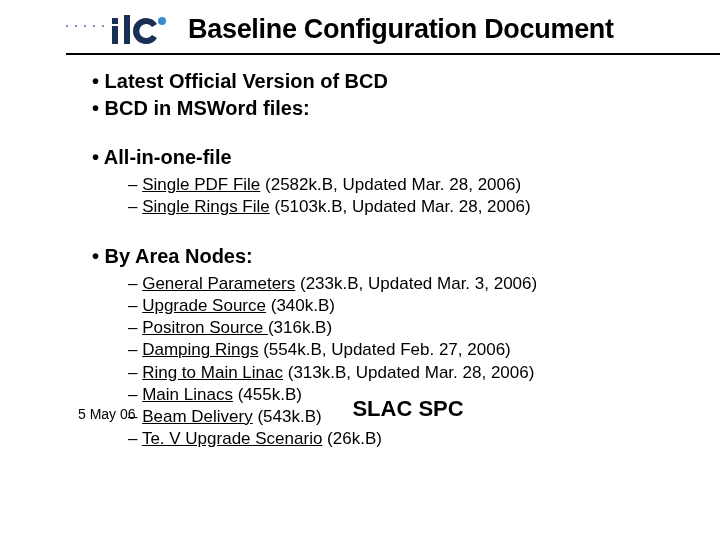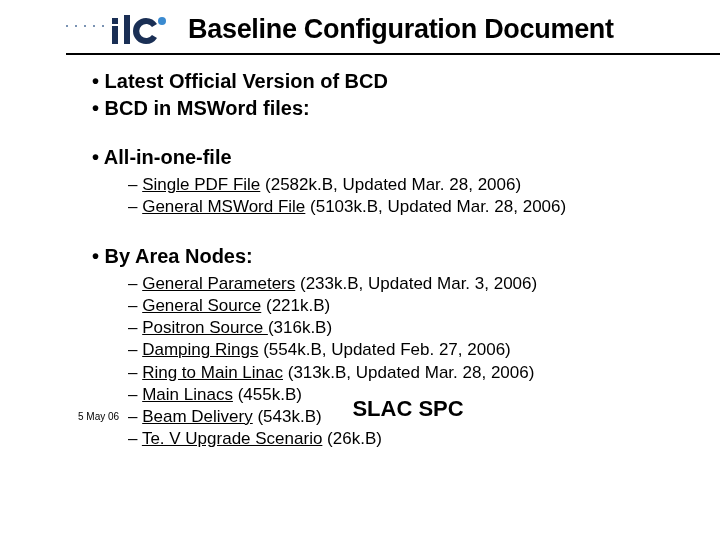--- a/index.html
+++ b/index.html
@@ -15,21 +15,21 @@
   .content { padding: 14px 23px 0 44px; }
   ul.top { list-style: none; }
   ul.top > li { font-size: 20px; font-weight: 700; color: #000; line-height: 1.25; padding-left: 18px; text-indent: -18px; margin-bottom: 2px; }
   ul.top > li::before { content: "• "; color: #000; }
   ul.sub { list-style: none; padding: 2px 0 4px 36px; }
   ul.sub > li { font-size: 17px; font-weight: 400; color: #000000; line-height: 1.3; padding-left: 16px; text-indent: -16px; }
   ul.sub > li::before { content: "– "; }
   .spacer { height: 22px; }
   .link { text-decoration: underline; }
   .footer { position: absolute; bottom: 10px; left: 0; width: 100%; display: flex; align-items: flex-end; justify-content: space-between; padding: 0 30px 0 30px; }
-  .footer-date { font-size: 10px; color: #000; }
+  .footer-date { font-size: 14px; color: #000; }
   .footer-center { font-size: 22px; font-weight: 700; color: #000000; position: absolute; left: 50%; transform: translateX(-50%); bottom: 0; }
   .footer-page { font-size: 13px; color: #000; }
 </style>
 </head>
 <body>
 
 <div class="slide">
   <div class="header">
     <div class="logo">
       <div class="dots">
@@ -61,31 +61,31 @@
       <li>BCD in MSWord files:</li>
     </ul>
 
     <div class="spacer"></div>
 
     <ul class="top">
       <li>All-in-one-file</li>
     </ul>
     <ul class="sub">
       <li><span class="link">Single PDF File</span><span> (2582k.B, Updated Mar. 28, 2006)</span></li>
-      <li><span class="link">General MSWord File</span><span> (5103k.B, Updated Mar. 28, 2006)</span></li>
+      <li><span class="link">Single Rings File</span><span> (5103k.B, Updated Mar. 28, 2006)</span></li>
     </ul>
 
     <div class="spacer"></div>
 
     <ul class="top">
       <li>By Area Nodes:</li>
     </ul>
     <ul class="sub">
       <li><span class="link">General Parameters</span><span> (233k.B, Updated Mar. 3, 2006)</span></li>
-      <li><span class="link">General Source</span><span> (221k.B)</span></li>
+      <li><span class="link">Upgrade Source</span><span> (340k.B)</span></li>
       <li><span class="link">Positron Source </span><span>(316k.B)</span></li>
       <li><span class="link">Damping Rings</span><span> (554k.B, Updated Feb. 27, 2006)</span></li>
       <li><span class="link">Ring to Main Linac</span><span> (313k.B, Updated Mar. 28, 2006)</span></li>
       <li><span class="link">Main Linacs</span><span> (455k.B)</span></li>
       <li><span class="link">Beam Delivery</span><span> (543k.B)</span></li>
       <li><span class="link">Te. V Upgrade Scenario</span><span> (26k.B)</span></li>
     </ul>
   </div>
 
   <div class="footer">

